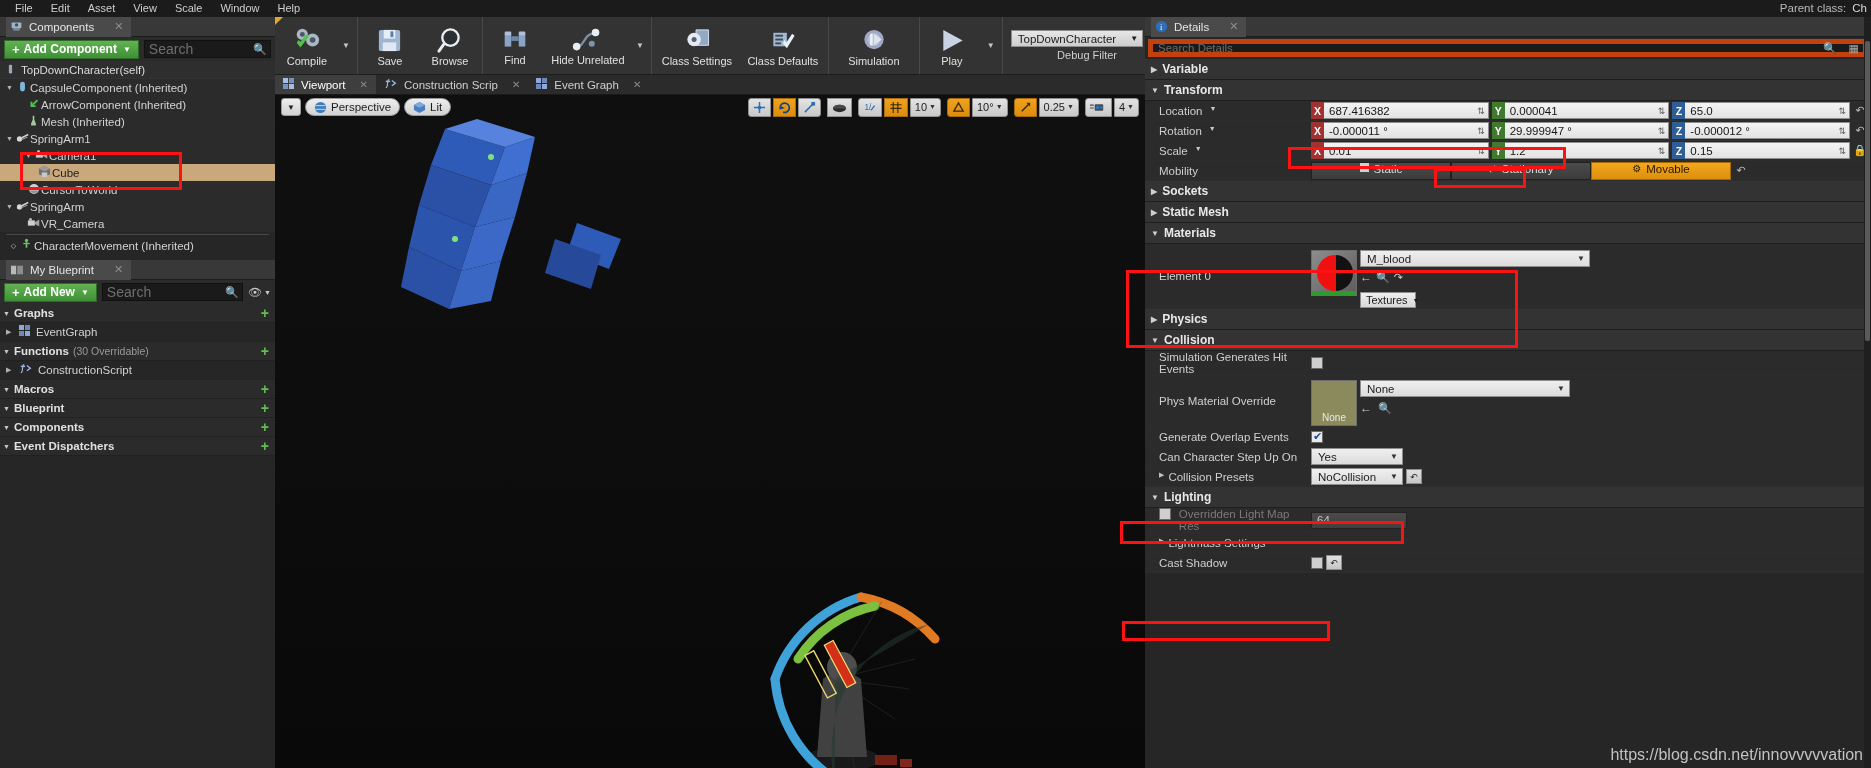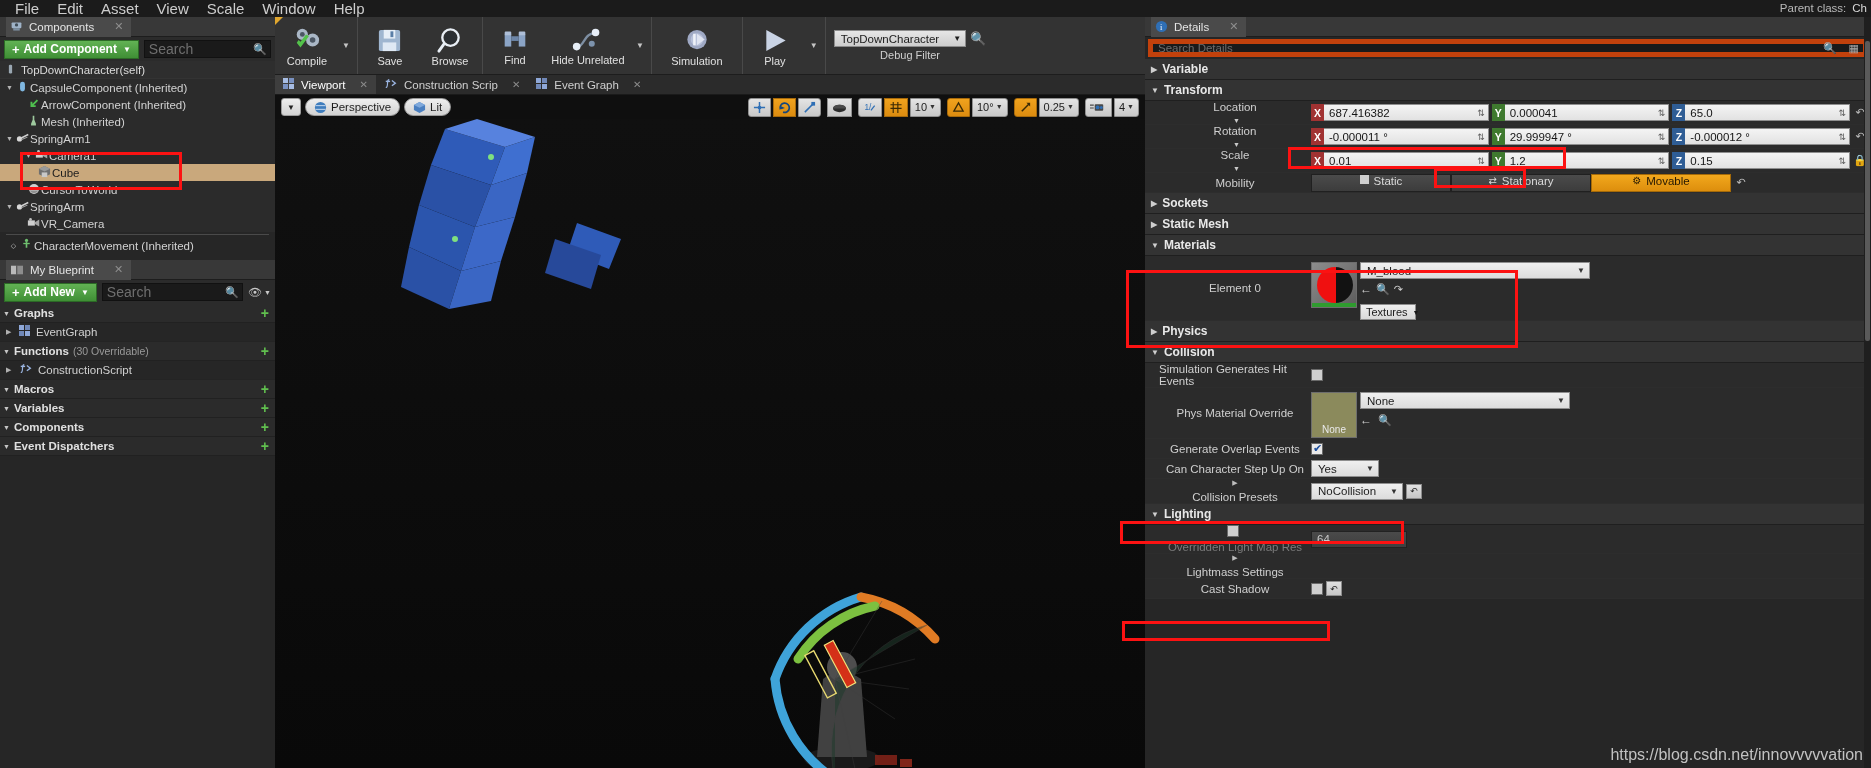--- a/index.html
+++ b/index.html
@@ -10,21 +10,21 @@
     font-size:12px; color:#d6d6d6;
     -webkit-font-smoothing:antialiased;
   }
   #app{ position:relative; width:1871px; height:768px; }
 
   
   .menubar{
     position:absolute; top:0; left:0; width:1871px; height:17px;
     background:#1b1b1b; display:flex; align-items:center; padding-left:6px;
   }
-  .menubar .mi{ padding:0 9px; font-size:15px; color:#cdcdcd; line-height:17px; }
+  .menubar .mi{ padding:0 9px; font-size:11px; color:#cdcdcd; line-height:17px; }
   .parentclass{
     position:absolute; right:4px; top:0; height:17px; line-height:17px;
     font-size:11.5px; color:#b9b9b9; display:flex; align-items:center; gap:6px;
   }
   .parentclass .pcval{ color:#d9d9d9; }
 
   
   .leftcol{ position:absolute; left:0; top:17px; width:275px; height:751px; background:#262626; }
 
   .paneltab{
@@ -150,21 +150,21 @@
   .dsearch .grid{ position:absolute; right:4px; color:#a8a8a8; font-size:11px; }
 
   .cat{
     height:21px; background:#333333; display:flex; align-items:center; gap:5px;
     padding-left:6px; font-size:12px; font-weight:bold; color:#e8e8e8;
     border-bottom:1px solid #1f1f1f;
   }
   .cat .tri{ font-size:8px; color:#cfcfcf; }
 
   .prow{ display:flex; align-items:center; min-height:20px; border-bottom:1px solid #2d2d2d; background:#2b2b2b; }
-  .prow .pname{ width:166px; padding-left:14px; font-size:11.5px; color:#cfcfcf; display:flex; align-items:center; gap:4px;flex-direction:column; }
+  .prow .pname{ width:166px; padding-left:14px; font-size:11.5px; color:#cfcfcf; display:flex; gap:4px; }
   .prow .pval{ flex:1; display:flex; align-items:center; gap:3px; padding-right:4px; }
   .prow .pname .tri{ font-size:7px; color:#bdbdbd; }
   .prow .pname .dd{ font-size:7px; color:#c9c9c9; margin-left:3px; }
 
   .axis{
     display:flex; align-items:center; height:17px; flex:1; min-width:0;
   }
   .axis .al{ width:13px; height:17px; display:flex; align-items:center; justify-content:center;
     font-size:10.5px; font-weight:bold; color:#fff; }
   .axis.x .al{ background:#a13232; }
@@ -432,21 +432,21 @@
             </svg></span>
           <span>ConstructionScript</span>
         </div>
         <div class="section-hd">
           <span class="tri">▼</span>
           <span>Macros</span>
           <span class="plusbtn">+</span>
         </div>
         <div class="section-hd">
           <span class="tri">▼</span>
-          <span>Variables</span>
+          <span>Blueprint</span>
           <span class="plusbtn">+</span>
         </div>
         <div class="section-hd">
           <span class="tri">▼</span>
           <span>Components</span>
           <span class="plusbtn">+</span>
         </div>
         <div class="section-hd">
           <span class="tri">▼</span>
           <span>Event Dispatchers</span>
@@ -508,20 +508,41 @@
           <path d="M7 20 C14 20, 14 6, 24 6" fill="none" stroke="#7e8fa3" stroke-width="2.4"></path>
           <circle cx="6" cy="20" r="4" fill="#e7eef7"></circle>
           <circle cx="26" cy="5" r="4" fill="#e7eef7"></circle>
           <circle cx="22" cy="17" r="3.2" fill="#7d93ad"></circle>
         </svg>
         <span class="lbl">Hide Unrelated</span>
       </div>
       <div class="tbcaret">▼</div>
     </div>
 
+    <div class="tbgroup">
+      <div class="tbitem wide">
+        <svg class="ic" width="28" height="27" viewBox="0 0 28 28">
+          <path d="M13 3h13v16H13z" fill="#93a9c4"></path>
+          <path d="M13 3h13v16H13z" fill="none" stroke="#d6e2ef" stroke-width="1"></path>
+          <circle cx="11" cy="13" r="7" fill="#e3eaf3"></circle>
+            <circle cx="11" cy="13" r="2.6" fill="#54606d"></circle>
+        </svg>
+        <span class="lbl">Class Settings</span>
+      </div>
+      <div class="tbitem wide">
+        <svg class="ic" width="28" height="27" viewBox="0 0 28 28">
+          <path d="M4 6h14v14H4z" fill="#a3b8d2"></path>
+          <rect x="6" y="8" width="8" height="2" fill="#3d4a58"></rect>
+          <rect x="6" y="12" width="8" height="2" fill="#3d4a58"></rect>
+          <rect x="6" y="16" width="6" height="2" fill="#3d4a58"></rect>
+          <path d="M14 17l4 5 8-13-2.5-2-6 9-2-2.5z" fill="#e9f0f8"></path>
+        </svg>
+        <span class="lbl">Class Defaults</span>
+      </div>
+    </div>
 
     <div class="tbgroup">
       <div class="tbitem wide">
         <svg class="ic" width="28" height="27" viewBox="0 0 28 28">
           <circle cx="14" cy="13" r="10" fill="#9fa9c4"></circle>
           <circle cx="14" cy="13" r="6.5" fill="#b9c2da"></circle>
           <rect x="10" y="7" width="2.6" height="12" fill="#eef1f8"></rect>
           <path d="M14 7l8 6-8 6z" fill="#dfe4f1"></path>
         </svg>
         <span class="lbl">Simulation</span>
@@ -972,21 +993,21 @@
       <div class="pval">
         <span class="checkbox checked"></span>
       </div>
     </div>
 
     <div class="prow">
       <div class="pname">
         <span>Can Character Step Up On</span>
       </div>
       <div class="pval">
-        <div class="combo-d" style="width:68px">
+        <div class="combo-d" style="width:92px">
           <span>Yes</span>
           <span class="cc">▼</span>
         </div>
       </div>
     </div>
 
     <div class="prow">
       <div class="pname">
         <span class="tri">▶</span>
         <span>Collision Presets</span>

